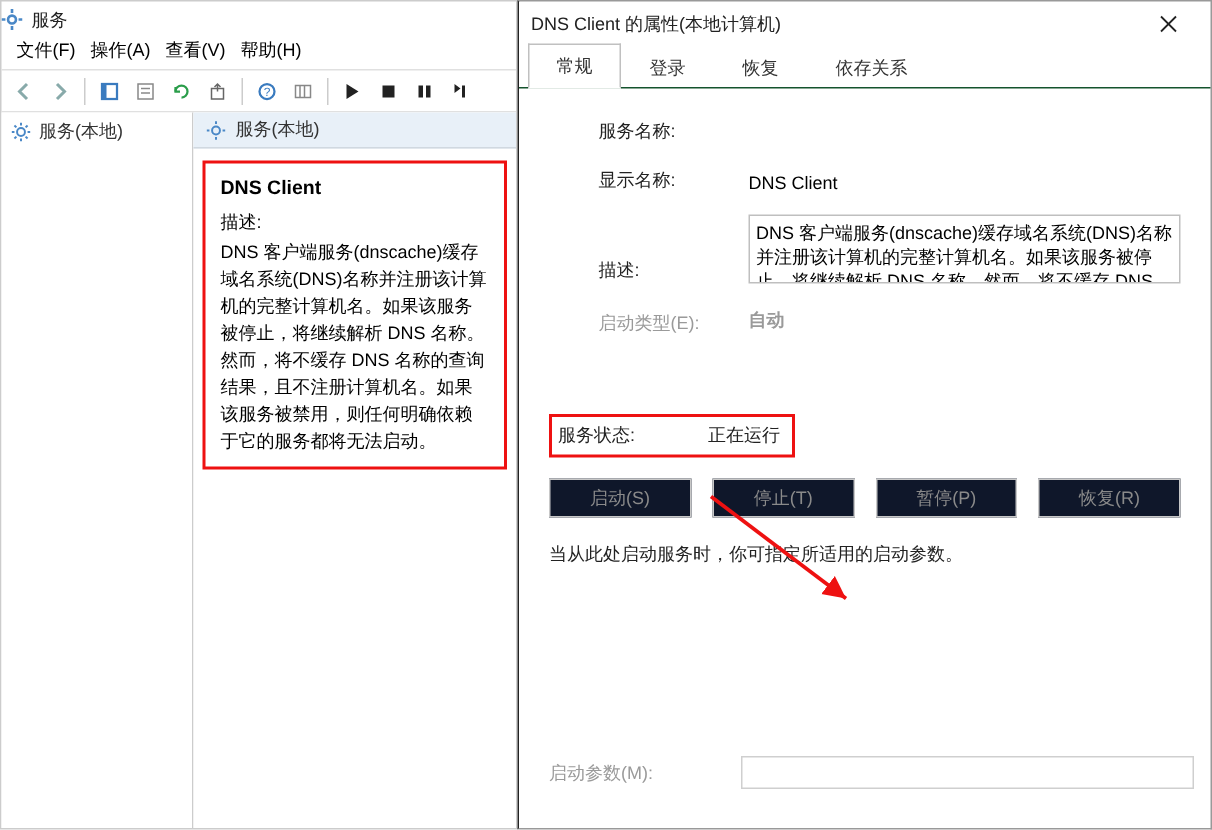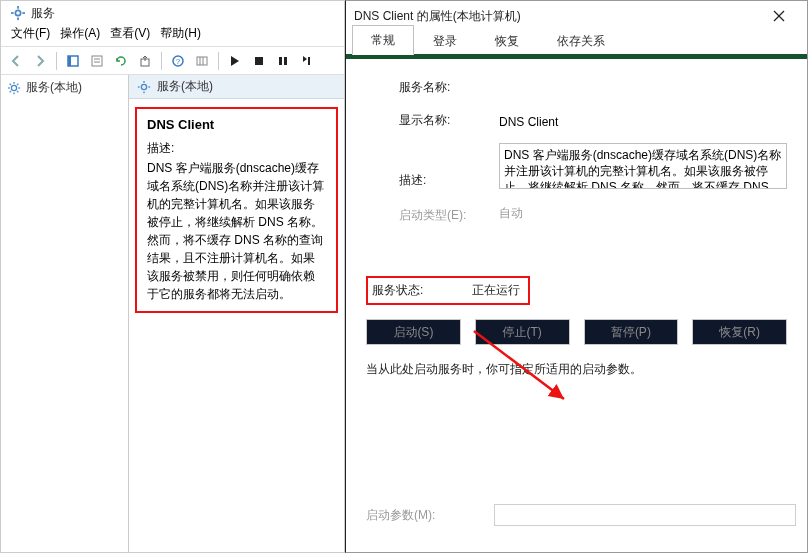--- a/index.html
+++ b/index.html
@@ -1,20 +1,20 @@
 <!DOCTYPE html>
 <html><head>
 <meta charset="utf-8">
 <style>
   * { box-sizing: border-box; margin: 0; padding: 0; font-family: "Microsoft YaHei", "Segoe UI", sans-serif; }
   body { width: 808px; height: 553px; background: #fff; position: relative; overflow: hidden; font-size: 12px; }
 
   
   .services-window { position: absolute; left: 0; top: 0; width: 345px; height: 553px; border: 1px solid #ccc; background: #fff; }
-  .services-titlebar { height: 24px; display:flex; align-items:center; padding-left:10px; font-size:12px; color:#222; }
+  .services-titlebar { height: 24px; display:flex; align-items:center; padding-left:0; font-size:12px; color:#222; }
   .services-titlebar .icon { width:14px; height:14px; margin-right:6px; display:inline-block; }
   .menubar { height: 22px; display:flex; align-items:flex-start; gap:10px; padding-left:10px; font-size:12px; border-bottom:1px solid #e0e0e0; }
   .menubar span { cursor: default; }
   .toolbar { height: 28px; display:flex; align-items:center; gap:2px; padding:0 4px; border-bottom:1px solid #e0e0e0; }
   .tb-sep { width:1px; height:18px; background:#ccc; margin:0 3px; }
   .tb-btn { width:22px; height:22px; display:flex; align-items:center; justify-content:center; border:1px solid transparent; border-radius:2px; }
   .tb-btn svg { display:block; }
 
   .services-body { display:flex; height: calc(100% - 24px - 22px - 28px); }
   .left-pane { width:128px; border-right:1px solid #ccc; background:#fff; }
@@ -30,35 +30,35 @@
   .detail-redbox h3 { font-size:13px; font-weight:bold; margin-bottom:8px; }
   .detail-redbox .lbl { font-size:12px; margin-bottom:2px; }
   .detail-redbox .desc { font-size:12px; line-height:1.5; }
 
   
   .props-dialog { position:absolute; left:345px; top:0; right:0; height:553px; background:#fff; border:1px solid #999; border-left:1px solid #222; }
   .props-titlebar { height:30px; display:flex; align-items:center; padding:0 8px; font-size:12px; color:#222; }
   .props-titlebar .title { flex:1; }
   .props-titlebar .close { width:40px; height:28px; display:flex; align-items:center; justify-content:center; font-size:14px; }
 
-  .tabstrip { height:28px; display:flex; align-items:flex-end; padding-left:6px; border-bottom:5px solid #14532d; }
+  .tabstrip { height:28px; display:flex; align-items:flex-end; padding-left:6px; border-bottom:1px solid #14532d; }
   .tab { padding:6px 18px 5px 18px; font-size:12px; border:1px solid transparent; border-bottom:none; position:relative; top:1px; color:#333; }
   .tab.active { background:#fff; border:1px solid #c0c0c0; border-bottom:1px solid #fff; }
 
   .props-body { padding:18px 20px 10px 20px; position:relative; height: calc(100% - 30px - 28px); }
   .row { display:flex; align-items:flex-end; margin-bottom:14px;margin-left:33px; }
   .row .lab { width:100px; font-size:12px; color:#222; padding-top:2px; }
   .row .val { flex:1; font-size:12px; }
   .sel { background:#0078d7; color:#fff; padding:0 2px; }
   .desc-box { flex:1; border:1px solid #bfbfbf; padding:3px 4px; height:46px; overflow:hidden; font-size:12px; line-height:1.35; }
   .path-row { margin-bottom:18px; }
   .path-row .lab { width:auto; display:block; margin-bottom:4px; }
   .path-row .val { display:block; }
   .startup-row .lab { color:#9a9a9a; }
-  .startup-select { flex:1; color:#9a9a9a; padding:2px 0; }
+  .startup-select { flex:1; color:#9a9a9a; padding:2px 0;font-weight:bold; }
 
   .status-redbox { border:2px solid #e11; display:inline-flex; padding:4px 8px 4px 4px; margin-top:38px; align-items:center; }
   .status-redbox .lab { width:100px; font-size:12px; color:#222; }
   .status-redbox .val { font-size:12px; color:#222; }
 
   .btnrow { display:flex; gap:14px; margin-top:14px; }
   .btn { flex:1; height:26px; border:1px solid #c8c8c8; background:#0f172a; font-size:12px; color:#8a8a8a; display:flex; align-items:center; justify-content:center; }
   .hint { margin-top:16px; font-size:12px; color:#222; }
 
   .param-row { position:absolute; left:20px; right:11px; bottom:26px; display:flex; align-items:center; }

